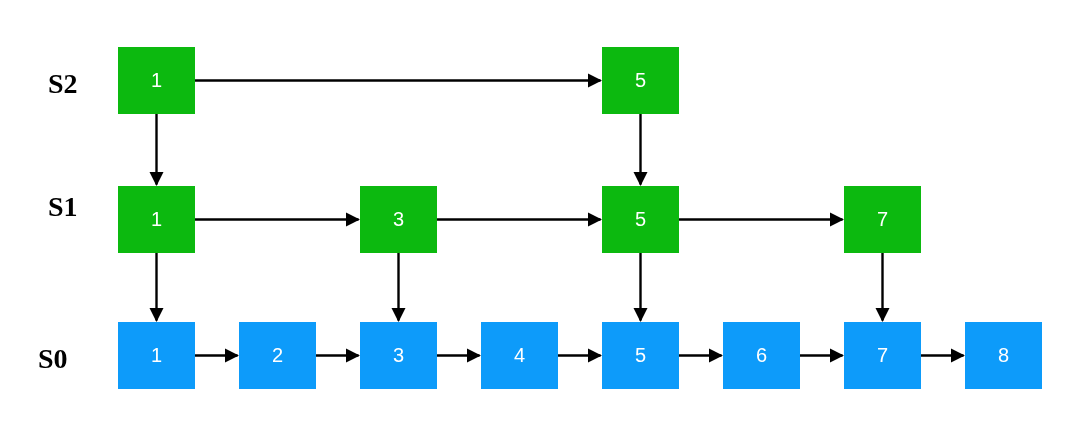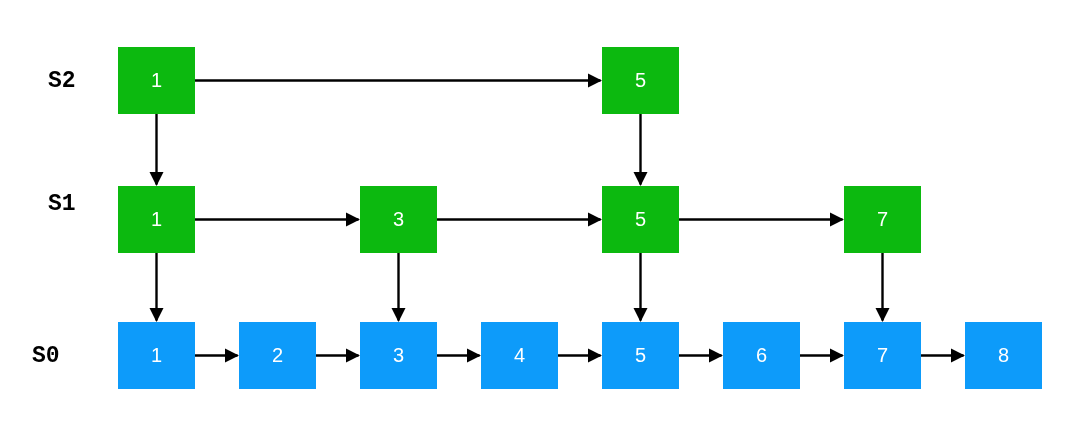--- a/index.html
+++ b/index.html
@@ -14,23 +14,23 @@
   }
   #canvas {
     position: relative;
     width: 1080px;
     height: 439px;
     background: #ffffff;
     overflow: hidden;
   }
   .level-label {
     position: absolute;
-    font-family: Liberation Mono, monospace;
+    font-family: Liberation Serif, serif;
     font-weight: bold;
-    font-size: 23px;
+    font-size: 28px;
     color: #000000;
     letter-spacing: 0px;
     line-height: 1;
     white-space: nowrap;
     user-select: none;
   }
   .node-box {
     position: absolute;
     box-sizing: border-box;
     display: flex;
@@ -88,21 +88,21 @@
         <line x1="156.5" y1="253" x2="156.5" y2="320.5" stroke="#000000" stroke-width="2.4" marker-end="url(#arrowhead)"></line>
         <line x1="398.5" y1="253" x2="398.5" y2="320.5" stroke="#000000" stroke-width="2.4" marker-end="url(#arrowhead)"></line>
         <line x1="640.5" y1="253" x2="640.5" y2="320.5" stroke="#000000" stroke-width="2.4" marker-end="url(#arrowhead)"></line>
         <line x1="882.5" y1="253" x2="882.5" y2="320.5" stroke="#000000" stroke-width="2.4" marker-end="url(#arrowhead)"></line>
       </g>
   </svg>
 
   <div id="labels-layer">
       <div class="level-label" style="left: 48px; top: 69.5px;">S2</div>
       <div class="level-label" style="left: 48px; top: 193px;">S1</div>
-      <div class="level-label" style="left: 32px; top: 344.5px;">S0</div>
+      <div class="level-label" style="left: 38px; top: 344.5px;">S0</div>
     </div>
   <div id="nodes-layer">
       <div class="node-box lvl-green" style="left: 118px; top: 47px; width: 77px; height: 67px;">
         <span class="node-value">1</span>
       </div>
       <div class="node-box lvl-green" style="left: 602px; top: 47px; width: 77px; height: 67px;">
         <span class="node-value">5</span>
       </div>
       <div class="node-box lvl-green" style="left: 118px; top: 186px; width: 77px; height: 67px;">
         <span class="node-value">1</span>

